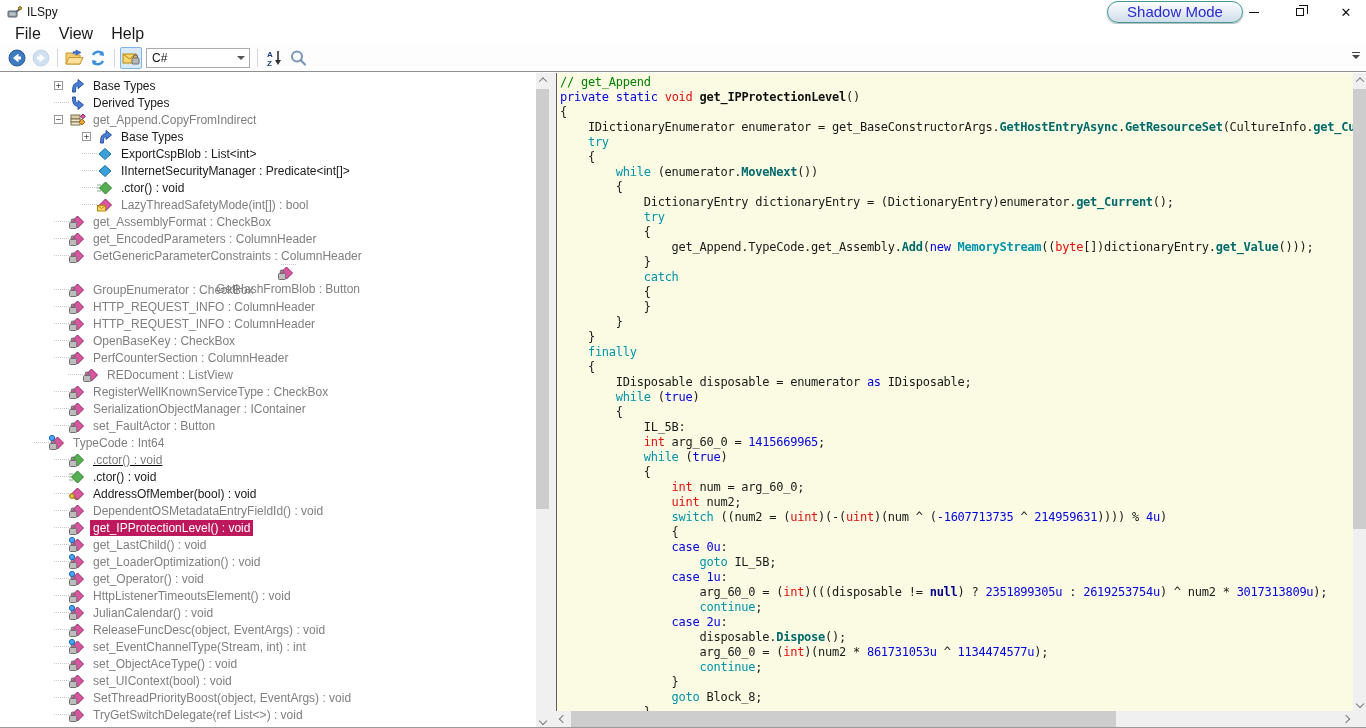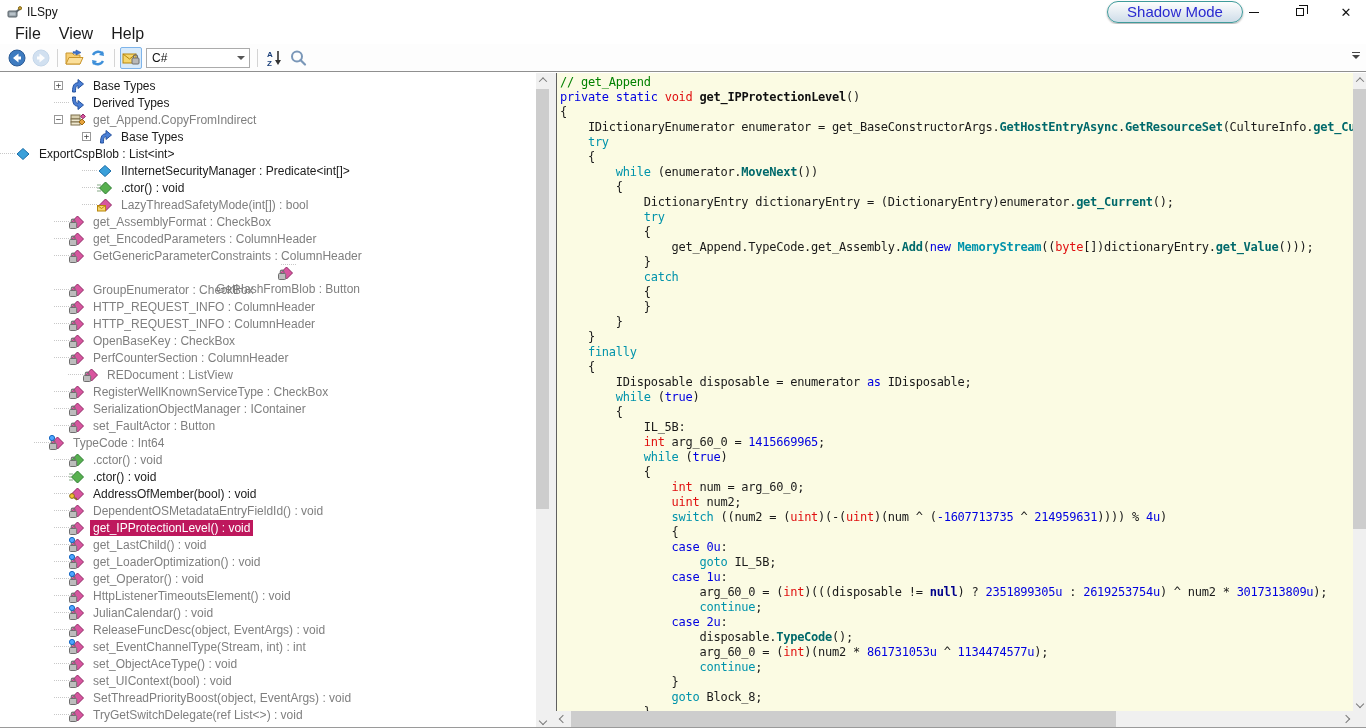--- a/index.html
+++ b/index.html
@@ -216,21 +216,21 @@
         </div>
         <div class="trow" style="padding-left: 82px;">
           <span class="exp">+</span>
           <span class="ticon">
             <svg width="16" height="16" viewBox="0 0 16 16">
               <path d="M3.5 14 C3.5 7 5.5 4.8 9 4.8 L9 1.5 L14.5 6 L9 10.5 L9 7.6 C7 7.8 6.5 9 6.5 14 Z" fill="#4a7fd6" stroke="#26529e"></path>
             </svg>
           </span>
           <span class="tlabel">Base Types</span>
         </div>
-        <div class="trow" style="">
+        <div class="trow" style="padding-left: 82px;">
           <span class="expsp"></span>
           <span class="ticon">
             <svg width="16" height="16" viewBox="0 0 16 16">
               <polygon points="8,2.5 14,8 8,13.5 2,8" fill="#3aa0da" stroke="#1b6ea8"></polygon>
             </svg>
           </span>
           <span class="tlabel">ExportCspBlob : List&lt;int&gt;</span>
         </div>
         <div class="trow" style="padding-left: 82px;">
           <span class="expsp"></span>
@@ -410,21 +410,21 @@
           <span class="ticon">
             <svg width="16" height="16" viewBox="0 0 16 16">
               <polygon points="8.5,2 14.5,8 8.5,14 2.5,8" fill="#d8559f" stroke="#8f2a66"></polygon>
               <rect x="0.5" y="8.5" width="7.2" height="6" rx="1" fill="#bdbdbd" stroke="#6e6e6e"></rect>
               <path d="M2.2 8.5 V7 a1.9 1.9 0 0 1 3.8 0 V8.5" fill="none" stroke="#6e6e6e" stroke-width="1.1"></path>
               <circle cx="3" cy="3" r="2.6" fill="#4da6ff" stroke="#1565c0"></circle>
             </svg>
           </span>
           <span class="tlabel gray">TypeCode : Int64</span>
         </div>
-        <div class="trow" style="padding-left: 54px;">
+        <div class="trow" style="padding-left: 54px; text-decoration: underline;">
           <span class="expsp"></span>
           <span class="ticon">
             <svg width="16" height="16" viewBox="0 0 16 16">
               <polygon points="8.5,2 14.5,8 8.5,14 2.5,8" fill="#57b04f" stroke="#2e7d32"></polygon>
               <rect x="0.5" y="8.5" width="7.2" height="6" rx="1" fill="#bdbdbd" stroke="#6e6e6e"></rect>
               <path d="M2.2 8.5 V7 a1.9 1.9 0 0 1 3.8 0 V8.5" fill="none" stroke="#6e6e6e" stroke-width="1.1"></path>
             </svg>
           </span>
           <span class="tlabel gray">.cctor() : void</span>
         </div>
@@ -649,21 +649,21 @@
         <div class="cline"><span class="p">                </span><span class="t">int</span><span class="p"> num = arg_60_0;</span></div>
         <div class="cline"><span class="p">                </span><span class="t">uint</span><span class="p"> num2;</span></div>
         <div class="cline"><span class="p">                </span><span class="f">switch</span><span class="p"> ((num2 = (</span><span class="t">uint</span><span class="p">)(-(</span><span class="t">uint</span><span class="p">)(num ^ (</span><span class="n">-1607713735</span><span class="p"> ^ </span><span class="n">214959631</span><span class="p">)))) % </span><span class="n">4u</span><span class="p">)</span></div>
         <div class="cline"><span class="p">                {</span></div>
         <div class="cline"><span class="p">                </span><span class="k">case</span><span class="p"> </span><span class="n">0u</span><span class="p">:</span></div>
         <div class="cline"><span class="p">                    </span><span class="f">goto</span><span class="p"> IL_5B;</span></div>
         <div class="cline"><span class="p">                </span><span class="k">case</span><span class="p"> </span><span class="n">1u</span><span class="p">:</span></div>
         <div class="cline"><span class="p">                    arg_60_0 = (</span><span class="t">int</span><span class="p">)(((disposable != </span><span class="nl">null</span><span class="p">) ? </span><span class="n">2351899305u</span><span class="p"> : </span><span class="n">2619253754u</span><span class="p">) ^ num2 * </span><span class="n">3017313809u</span><span class="p">);</span></div>
         <div class="cline"><span class="p">                    </span><span class="f">continue</span><span class="p">;</span></div>
         <div class="cline"><span class="p">                </span><span class="k">case</span><span class="p"> </span><span class="n">2u</span><span class="p">:</span></div>
-        <div class="cline"><span class="p">                    disposable.</span><span class="m">TypeCode</span><span class="p">();</span></div>
+        <div class="cline"><span class="p">                    disposable.</span><span class="m">Dispose</span><span class="p">();</span></div>
         <div class="cline"><span class="p">                    arg_60_0 = (</span><span class="t">int</span><span class="p">)(num2 * </span><span class="n">861731053u</span><span class="p"> ^ </span><span class="n">1134474577u</span><span class="p">);</span></div>
         <div class="cline"><span class="p">                    </span><span class="f">continue</span><span class="p">;</span></div>
         <div class="cline"><span class="p">                }</span></div>
         <div class="cline"><span class="p">                </span><span class="f">goto</span><span class="p"> Block_8;</span></div>
         <div class="cline"><span class="p">            }</span></div>
       </div>
 
     <div class="sb" id="code-vscroll">
       <span class="arr top">
           <span class="chev up"></span>

